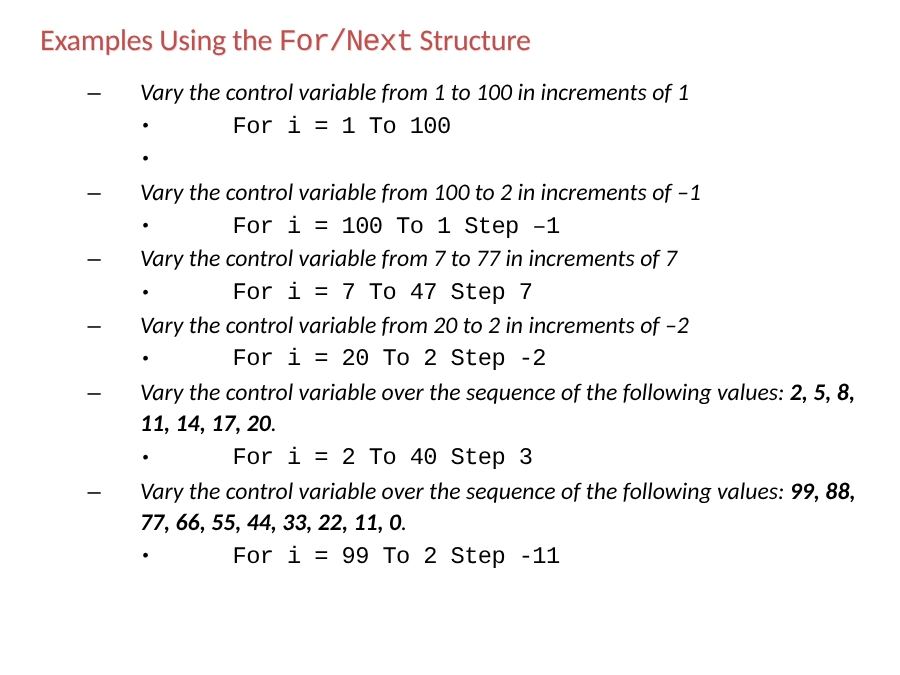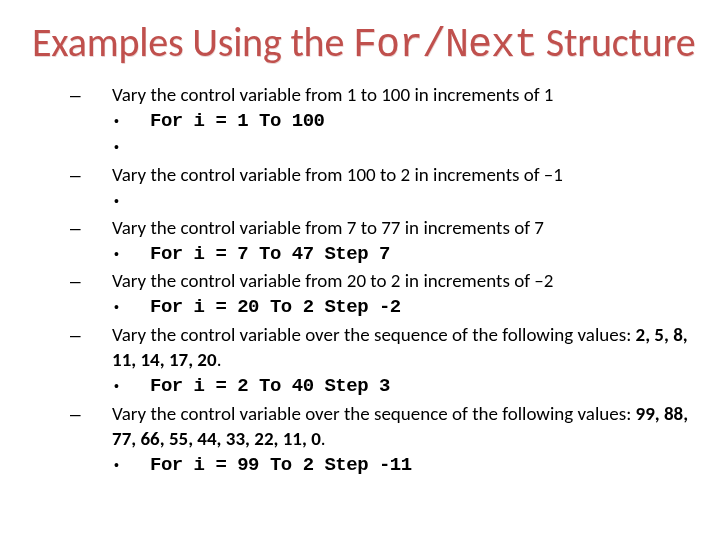--- a/index.html
+++ b/index.html
@@ -6,21 +6,21 @@
   body {
     width: 720px;
     height: 540px;
     background: #ffffff;
     font-family: Calibri, "Segoe UI", Arial, sans-serif;
     padding: 18px 18px 18px 32px;
     color: #000;
     overflow: hidden;
   }
   h1.title {
-    font-size: 40px;
+    font-size: 24px;
     font-weight: 400;
     color: #c0504d;
     margin-bottom: 14px;
     letter-spacing: -0.2px;
     text-shadow: 0.5px 0.5px 0 #ead6d5;
   }
   h1.title .code-in-title {
     font-family: "Courier New", Courier, monospace;
     letter-spacing: -1px;
   }
@@ -38,38 +38,40 @@
     width: 44px;
     flex: 0 0 44px;
     text-align: left;
     padding-left: 2px;
     font-weight: 700;
     font-family: Arial, sans-serif;
   }
   .text-col {
     flex: 1;
     padding-right: 8px;
+    font-style: italic;
   }
   .sub-row {
     display: flex;
     align-items: flex-start;
     margin-bottom: 1px;
   }
   .sub-bullet-col {
     width: 82px;
     flex: 0 0 82px;
     text-align: left;
     padding-left: 46px;
     font-family: Arial, sans-serif;
   }
   .sub-text-col {
     flex: 1;
     font-family: "Courier New", Courier, monospace;
-    font-weight: 700;
+    font-weight: 400;
     letter-spacing: -0.5px;
+    margin-left: 36px;
   }
   .dash { font-weight: 400; font-size: 19px; }
   .disc { font-size: 14px; position: relative; top: -2px; }
   .bold { font-weight: 700; }
 </style>
 </head>
 <body>
 
 <h1 class="title">
   <span>Examples Using the </span><span class="code-in-title">For/Next</span><span> Structure</span>
@@ -88,20 +90,21 @@
   <div class="sub-row">
     <div class="sub-bullet-col"><span class="disc">•</span></div>
   </div>
 
   <div class="row">
     <div class="bullet-col"><span class="dash">–</span></div>
     <div class="text-col">Vary the control variable from 100 to 2 in increments of –1</div>
   </div>
   <div class="sub-row">
     <div class="sub-bullet-col"><span class="disc">•</span></div>
+    <div class="sub-text-col">For i = 100 To 1 Step –1</div>
   </div>
 
   <div class="row">
     <div class="bullet-col"><span class="dash">–</span></div>
     <div class="text-col">Vary the control variable from 7 to 77 in increments of 7</div>
   </div>
   <div class="sub-row">
     <div class="sub-bullet-col"><span class="disc">•</span></div>
     <div class="sub-text-col">For i = 7 To 47 Step 7</div>
   </div>

